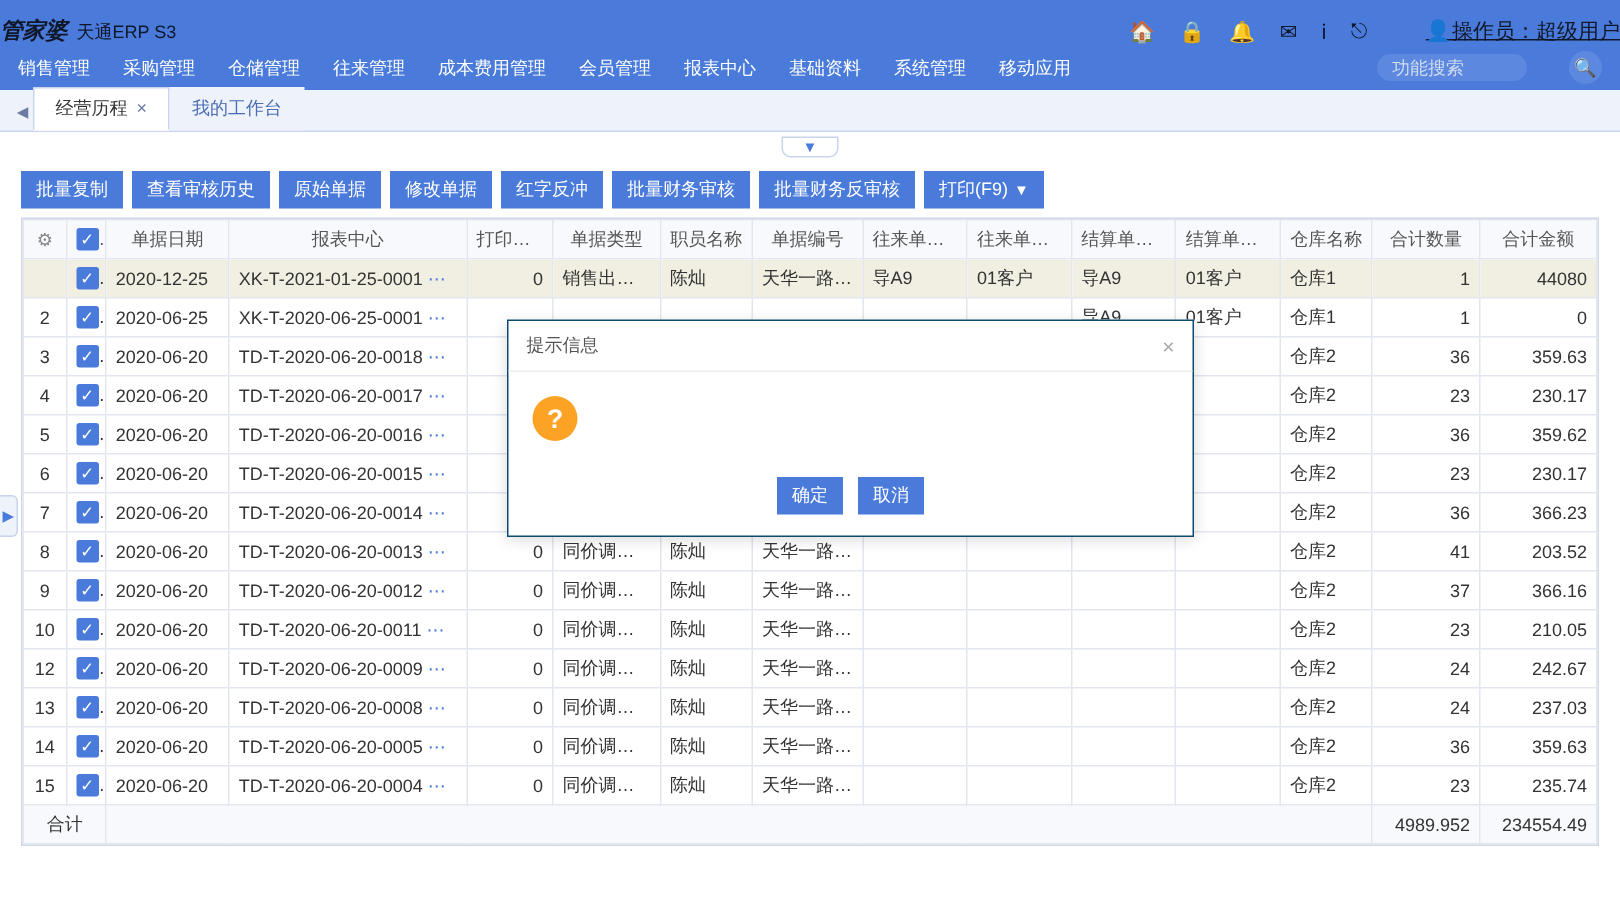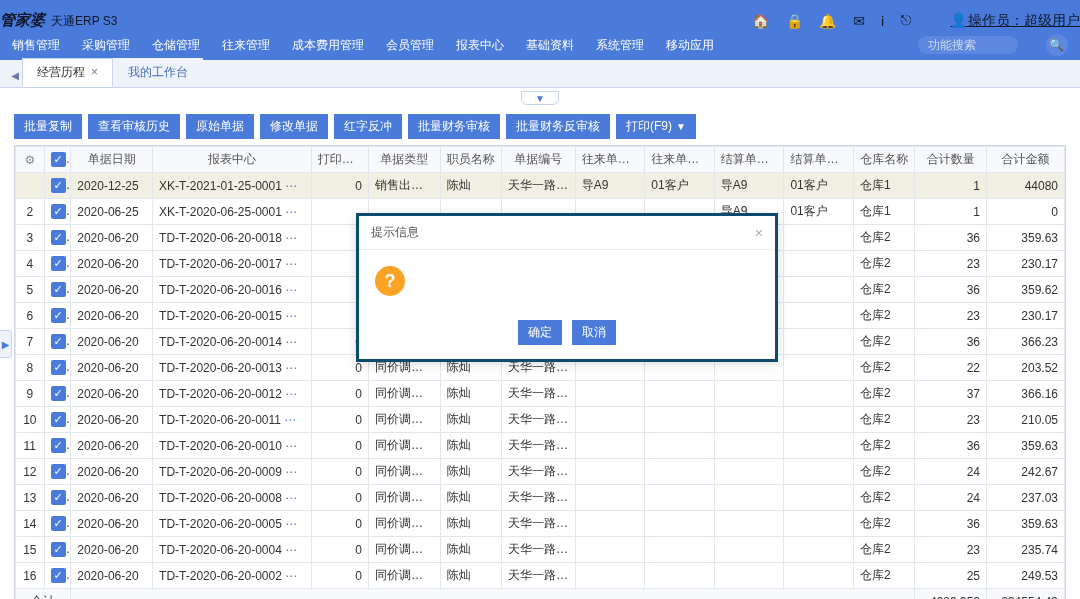--- a/index.html
+++ b/index.html
@@ -33,21 +33,21 @@
 .grid th { background: #f7f9fc; color: #555; font-weight: normal; text-align: center; }
 .grid td { color: #333; height: 22px; }
 .grid tr.selected td { background: #f0efe1; }
 .grid .num-col { text-align: right; }
 .grid .center { text-align: center; }
 .grid .sum-row td { background: #f7f9fc; font-weight: normal; }
 .checkbox { display: inline-flex; width: 15px; height: 15px; background: #4a7bdb; color: #fff; align-items: center; justify-content: center; font-size: 11px; border-radius: 2px; cursor: pointer; }
 .gear { color: #888; cursor: pointer; }
 .ellips-blue { color: #4a7bdb; cursor: pointer; letter-spacing: -1px; }
 .side-tab { position: absolute; left: 0; top: 330px; width: 12px; height: 28px; background: #eef2fb; border: 1px solid #c7d4ec; border-left: none; border-radius: 0 4px 4px 0; display: flex; align-items: center; justify-content: center; color: #4a7bdb; font-size: 10px; cursor: pointer; }
-.modal { position: absolute; left: 356px; top: 213px; width: 422px; background: #fff; border: 3px solid #0c4a6e; box-shadow: 0 2px 10px rgba(0,0,0,.15); }
+.modal { position: absolute; left: 338px; top: 213px; width: 458px; background: #fff; border: 1px solid #0c4a6e; box-shadow: 0 2px 10px rgba(0,0,0,.15); }
 .modal-header { padding: 8px 12px; display: flex; align-items: center; border-bottom: 1px solid #eee; color: #555; }
 .modal-header .mclose { margin-left: auto; color: #aaa; cursor: pointer; font-size: 14px; }
 .modal-body { padding: 16px; display: flex; gap: 14px; align-items: flex-start; }
 .qmark { width: 30px; height: 30px; border-radius: 50%; background: #fca326; color: #fff; display: flex; align-items: center; justify-content: center; font-size: 18px; font-weight: bold; flex: none; }
 .modal-footer { padding: 8px 12px 14px; display: flex; justify-content: center; gap: 10px; }
 </style>
 </head>
 <body>
 
 <div class="header">
@@ -268,21 +268,21 @@
             <td>TD-T-2020-06-20-0013 <span class="ellips-blue">⋯</span></td>
             <td class="num-col">0</td>
             <td>同价调拨单</td>
             <td>陈灿</td>
             <td>天华一路路…</td>
             <td></td>
             <td></td>
             <td></td>
             <td></td>
             <td>仓库2</td>
-            <td class="num-col">22</td>
+            <td class="num-col">41</td>
             <td class="num-col">203.52</td>
           </tr>
           <tr>
             <td class="center">9</td>
             <td class="center"><span class="checkbox">✓</span></td>
             <td>2020-06-20</td>
             <td>TD-T-2020-06-20-0012 <span class="ellips-blue">⋯</span></td>
             <td class="num-col">0</td>
             <td>同价调拨单</td>
             <td>陈灿</td>
@@ -306,120 +306,86 @@
             <td>天华一路路…</td>
             <td></td>
             <td></td>
             <td></td>
             <td></td>
             <td>仓库2</td>
             <td class="num-col">23</td>
             <td class="num-col">210.05</td>
           </tr>
           <tr>
-            <td class="center">11</td>
-            <td class="center"><span class="checkbox">✓</span></td>
-            <td>2020-06-20</td>
-            <td>TD-T-2020-06-20-0010 <span class="ellips-blue">⋯</span></td>
+            <td class="center">12</td>
+            <td class="center"><span class="checkbox">✓</span></td>
+            <td>2020-06-20</td>
+            <td>TD-T-2020-06-20-0009 <span class="ellips-blue">⋯</span></td>
+            <td class="num-col">0</td>
+            <td>同价调拨单</td>
+            <td>陈灿</td>
+            <td>天华一路路…</td>
+            <td></td>
+            <td></td>
+            <td></td>
+            <td></td>
+            <td>仓库2</td>
+            <td class="num-col">24</td>
+            <td class="num-col">242.67</td>
+          </tr>
+          <tr>
+            <td class="center">13</td>
+            <td class="center"><span class="checkbox">✓</span></td>
+            <td>2020-06-20</td>
+            <td>TD-T-2020-06-20-0008 <span class="ellips-blue">⋯</span></td>
+            <td class="num-col">0</td>
+            <td>同价调拨单</td>
+            <td>陈灿</td>
+            <td>天华一路路…</td>
+            <td></td>
+            <td></td>
+            <td></td>
+            <td></td>
+            <td>仓库2</td>
+            <td class="num-col">24</td>
+            <td class="num-col">237.03</td>
+          </tr>
+          <tr>
+            <td class="center">14</td>
+            <td class="center"><span class="checkbox">✓</span></td>
+            <td>2020-06-20</td>
+            <td>TD-T-2020-06-20-0005 <span class="ellips-blue">⋯</span></td>
             <td class="num-col">0</td>
             <td>同价调拨单</td>
             <td>陈灿</td>
             <td>天华一路路…</td>
             <td></td>
             <td></td>
             <td></td>
             <td></td>
             <td>仓库2</td>
             <td class="num-col">36</td>
             <td class="num-col">359.63</td>
           </tr>
           <tr>
-            <td class="center">12</td>
-            <td class="center"><span class="checkbox">✓</span></td>
-            <td>2020-06-20</td>
-            <td>TD-T-2020-06-20-0009 <span class="ellips-blue">⋯</span></td>
-            <td class="num-col">0</td>
-            <td>同价调拨单</td>
-            <td>陈灿</td>
-            <td>天华一路路…</td>
-            <td></td>
-            <td></td>
-            <td></td>
-            <td></td>
-            <td>仓库2</td>
-            <td class="num-col">24</td>
-            <td class="num-col">242.67</td>
-          </tr>
-          <tr>
-            <td class="center">13</td>
-            <td class="center"><span class="checkbox">✓</span></td>
-            <td>2020-06-20</td>
-            <td>TD-T-2020-06-20-0008 <span class="ellips-blue">⋯</span></td>
-            <td class="num-col">0</td>
-            <td>同价调拨单</td>
-            <td>陈灿</td>
-            <td>天华一路路…</td>
-            <td></td>
-            <td></td>
-            <td></td>
-            <td></td>
-            <td>仓库2</td>
-            <td class="num-col">24</td>
-            <td class="num-col">237.03</td>
-          </tr>
-          <tr>
-            <td class="center">14</td>
-            <td class="center"><span class="checkbox">✓</span></td>
-            <td>2020-06-20</td>
-            <td>TD-T-2020-06-20-0005 <span class="ellips-blue">⋯</span></td>
-            <td class="num-col">0</td>
-            <td>同价调拨单</td>
-            <td>陈灿</td>
-            <td>天华一路路…</td>
-            <td></td>
-            <td></td>
-            <td></td>
-            <td></td>
-            <td>仓库2</td>
-            <td class="num-col">36</td>
-            <td class="num-col">359.63</td>
-          </tr>
-          <tr>
             <td class="center">15</td>
             <td class="center"><span class="checkbox">✓</span></td>
             <td>2020-06-20</td>
             <td>TD-T-2020-06-20-0004 <span class="ellips-blue">⋯</span></td>
             <td class="num-col">0</td>
             <td>同价调拨单</td>
             <td>陈灿</td>
             <td>天华一路路…</td>
             <td></td>
             <td></td>
             <td></td>
             <td></td>
             <td>仓库2</td>
             <td class="num-col">23</td>
             <td class="num-col">235.74</td>
-          </tr>
-          <tr>
-            <td class="center">16</td>
-            <td class="center"><span class="checkbox">✓</span></td>
-            <td>2020-06-20</td>
-            <td>TD-T-2020-06-20-0002 <span class="ellips-blue">⋯</span></td>
-            <td class="num-col">0</td>
-            <td>同价调拨单</td>
-            <td>陈灿</td>
-            <td>天华一路路…</td>
-            <td></td>
-            <td></td>
-            <td></td>
-            <td></td>
-            <td>仓库2</td>
-            <td class="num-col">25</td>
-            <td class="num-col">249.53</td>
           </tr>
         </tbody>
       <tfoot>
         <tr class="sum-row">
           <td colspan="2" class="center">合计</td>
           <td colspan="11"></td>
           <td class="num-col">4989.952</td>
           <td class="num-col">234554.49</td>
         </tr>
       </tfoot>

